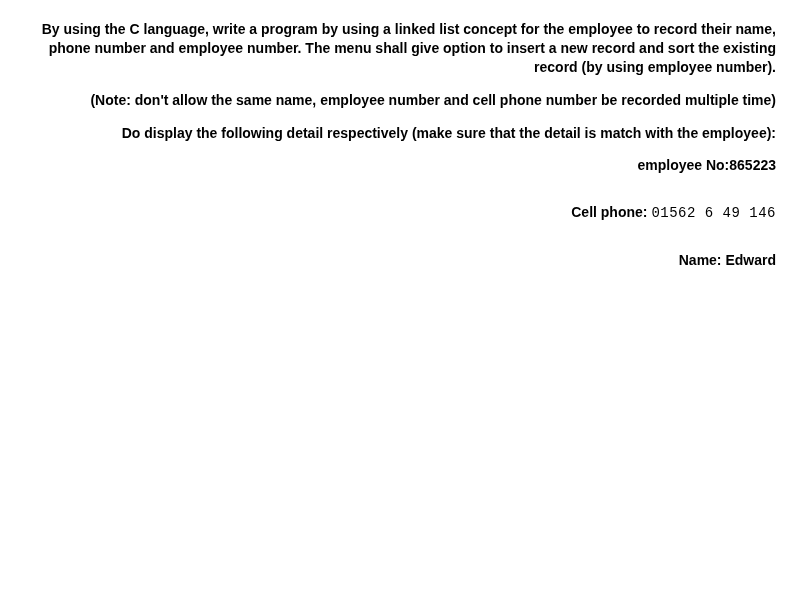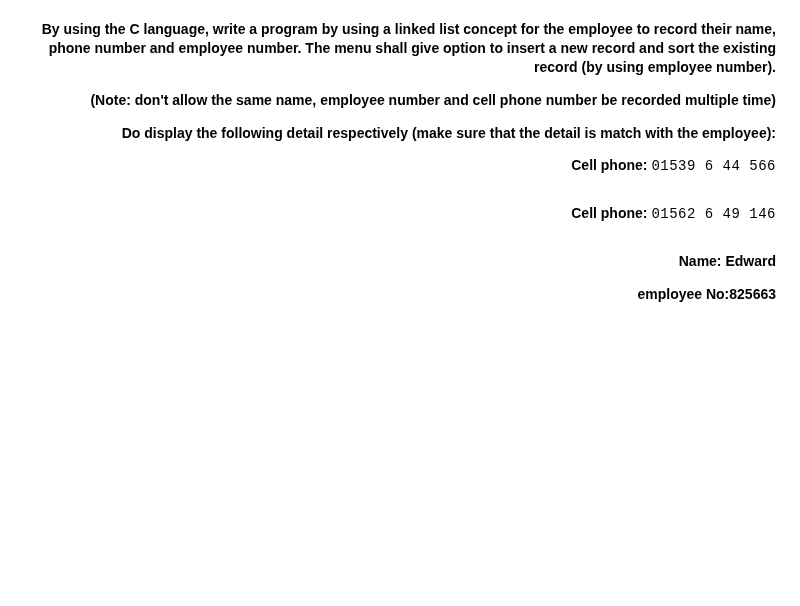--- a/index.html
+++ b/index.html
@@ -43,30 +43,27 @@
   </style>
 </head>
 <body>
 
 <p class="para">By using the C language, write a program by using a linked list concept for the employee to record their name, phone number and employee number. The menu shall give option to insert a new record and sort the existing record (by using employee number).</p>
 <p class="para">(Note: don't allow the same name, employee number and cell phone number be recorded multiple time)</p>
 <p class="para">Do display the following detail respectively (make sure that the detail is match with the employee):</p>
 
 <div class="emp-block">
   <p class="emp-line">
-    <span class="label">Cell phone: </span><span class="phone-value">01539 6 44 566</span>
+    <span class="label">employee No:</span><span class="value">865223</span>
   </p>
 </div>
 
 <div class="emp-block">
   <p class="emp-line">
     <span class="label">Cell phone: </span><span class="phone-value">01562 6 49 146</span>
   </p>
 </div>
 
 <div class="emp-block">
   <p class="emp-line">
     <span class="label">Name: </span><span class="value">Edward</span>
   </p>
-  <p class="emp-line">
-    <span class="label">employee No:</span><span class="value">825663</span>
-  </p>
 </div>
 
 </body></html>

